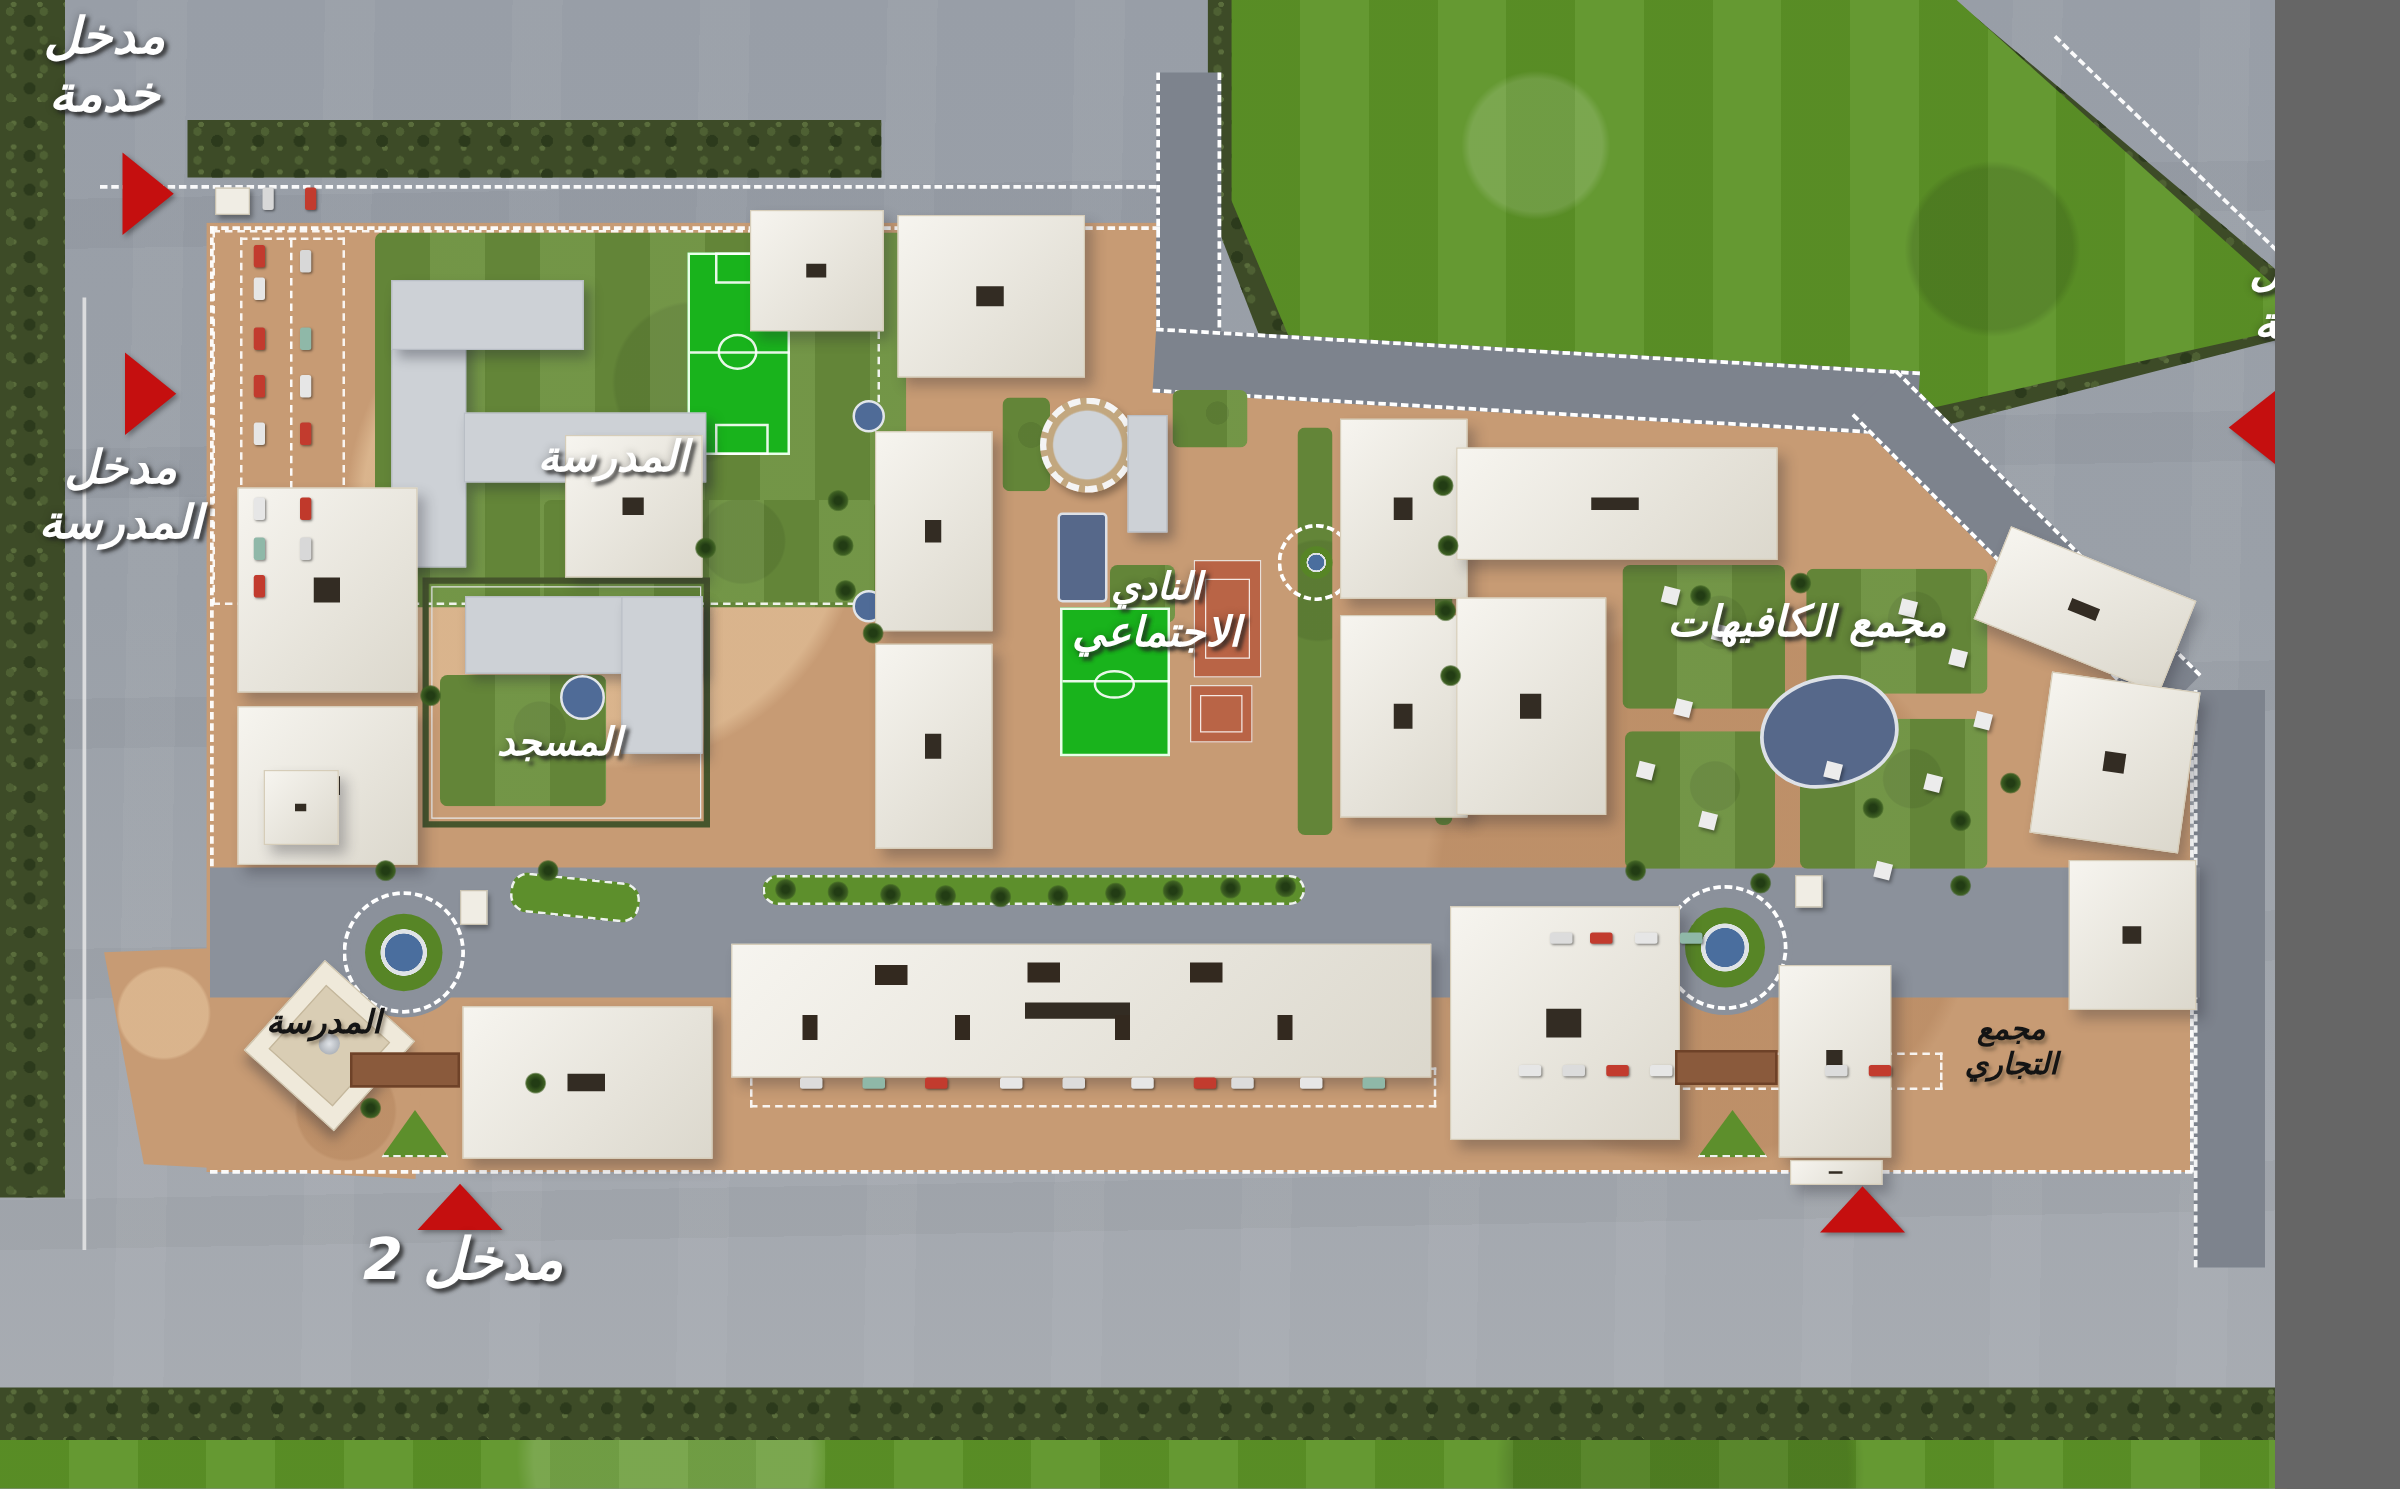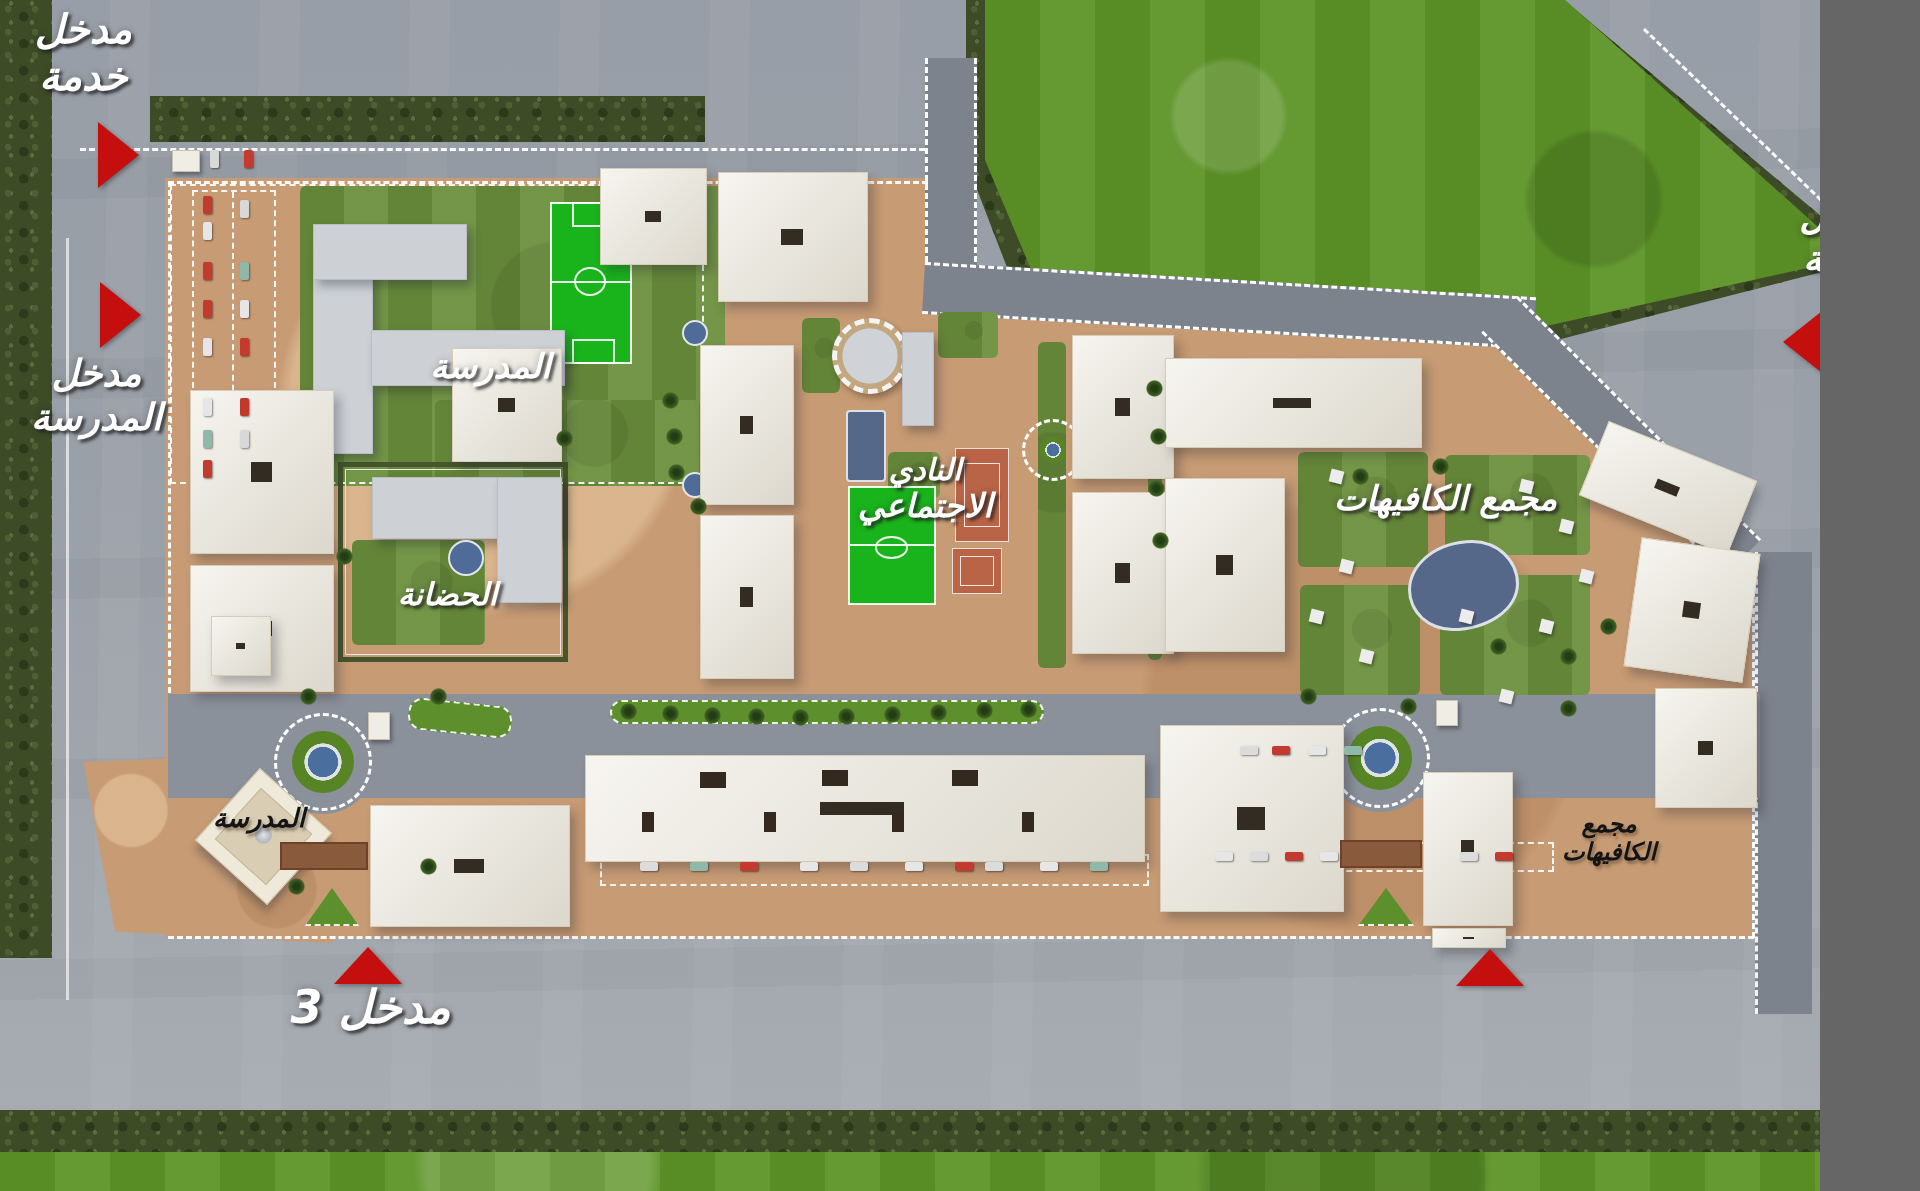--- a/index.html
+++ b/index.html
@@ -176,33 +176,33 @@
     <div>مدخل</div>
     <div>خدمة</div>
   </div>
   <div class="tri r" style="left:98px;top:122px;"></div>
   <div class="tri r" style="left:100px;top:282px;"></div>
   <div class="lbl" style="left:14px;top:352px;width:165px;font-size:37px;">
     <div>مدخل</div>
     <div>المدرسة</div>
   </div>
   <div class="lbl" style="left:418px;top:346px;width:145px;font-size:34px;">المدرسة</div>
-  <div class="lbl" style="left:375px;top:576px;width:145px;font-size:31px;">الحضانة</div>
+  <div class="lbl" style="left:375px;top:576px;width:145px;font-size:31px;">المسجد</div>
   <div class="lbl" style="left:1303px;top:478px;width:285px;font-size:34px;">مجمع الكافيهات</div>
   <div class="lbl" style="left:830px;top:452px;width:190px;font-size:30px;">
     <div>النادي</div>
     <div style="font-size:33px;">الاجتماعي</div>
   </div>
   <div class="lbl dark" style="left:203px;top:803px;width:112px;font-size:26px;">المدرسة</div>
   <div class="lbl dark" style="left:1550px;top:810px;width:118px;font-size:24px;font-family:Liberation Serif, serif;">
     <div>مجمع</div>
-    <div>الكافيهات</div>
+    <div>التجاري</div>
   </div>
   <div class="tri u" style="left:334px;top:947px;"></div>
-  <div class="lbl" style="left:248px;top:980px;width:245px;font-size:46px;">مدخل 3</div>
+  <div class="lbl" style="left:248px;top:980px;width:245px;font-size:46px;">مدخل 2</div>
   <div class="tri u" style="left:1456px;top:949px;"></div>
   <div class="lbl" style="left:1768px;top:196px;width:150px;font-size:36px;">
     <div>مدخل</div>
     <div>خدمة</div>
   </div>
   <div class="tri l" style="left:1783px;top:308px;"></div>
 <div class="bldg" style="left: 600px; top: 168px; width: 105px; height: 95px;"></div>
     <div class="bldg" style="left: 718px; top: 172px; width: 148px; height: 128px;"></div>
     <div class="bldg" style="left: 190px; top: 390px; width: 142px; height: 162px;"></div>
     <div class="bldg" style="left: 190px; top: 565px; width: 142px; height: 125px;"></div>

